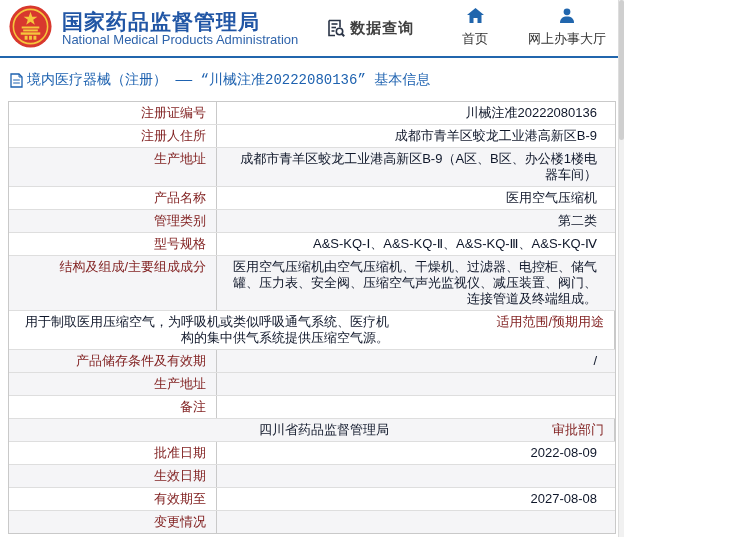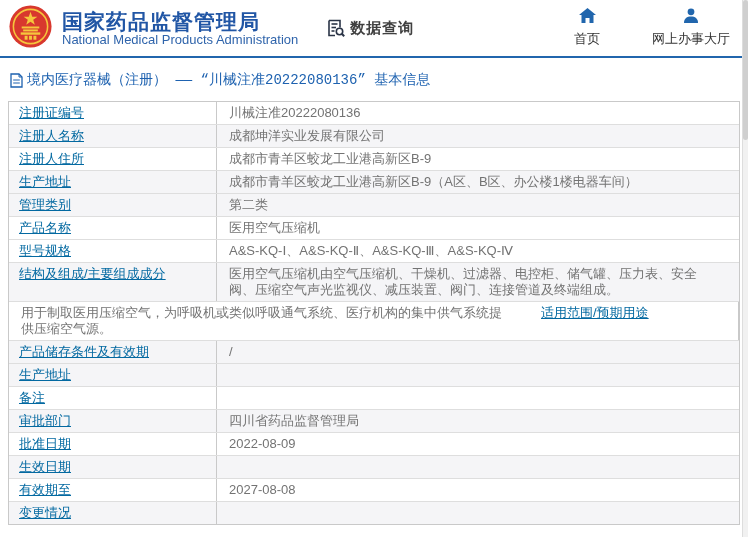--- a/index.html
+++ b/index.html
@@ -1,50 +1,50 @@
 <!DOCTYPE html>
 <html><head>
 <meta charset="utf-8">
 <style>
   * { margin:0; padding:0; box-sizing:border-box; }
   html,body { width:748px; height:537px; background:#fff; overflow:hidden;
               font-family:"Liberation Sans","DejaVu Sans",sans-serif; }
-  .page { position:relative; width:748px; height:537px; }
+  .page { position:relative; width:624px; height:537px; }
 
   
   .header { display:flex; align-items:center; height:58px;
             border-bottom:2px solid #2166ad; padding:4px 10px 4px 8px; background:#fff; }
   .logo-wrap { display:flex; align-items:center; cursor:pointer; }
   .emblem { width:45px; height:45px; flex:0 0 auto; }
   .logo-text { margin-left:9px; }
   .logo-title { font-size:21px; font-weight:bold; color:#2156a5; letter-spacing:1px; line-height:24px; }
   .logo-sub { font-size:13px; color:#2f64ab; line-height:12px; }
   .data-query { display:flex; align-items:center; margin-left:28px; cursor:pointer; }
   .data-query .dq-label { font-size:15px; font-weight:bold; color:#404040; letter-spacing:1px; }
   .dq-icon { margin-right:4px; display:inline-flex; }
-  .header-nav { margin-left:auto; display:flex; align-items:flex-end; gap:52px; padding-right:8px; }
+  .header-nav { margin-left:auto; display:flex; align-items:flex-end; gap:40px; padding-right:8px; }
   .nav-item { display:flex; flex-direction:column; align-items:center; gap:3px; cursor:pointer; }
   .nav-item .nav-label { font-size:13px; color:#333; white-space:nowrap; }
 
   
   .crumb-bar { padding:13px 10px 10px 10px;font-family:Liberation Mono, monospace; }
   .crumb { display:flex; align-items:center; font-size:14px; color:#1e62b0; }
   .crumb .doc-icon { margin-right:4px; display:inline-flex; }
 
   
   .info-table { margin:2px 8px 0 8px; border:1px solid #c9c9c9; font-size:13px; }
   .row { display:flex; border-bottom:1px solid #dedede; background:#fff; }
   .row:last-child { border-bottom:none; }
   .row.alt { background:#f5f5f7; }
   .cell { padding:3px 10px; line-height:16px; }
-  .cell.label { width:208px; flex:0 0 208px; text-align:right; color:#0369a1;
-                border-right:1px solid #c9c9c9; display:flex; justify-content:flex-start;
-                align-items:flex-start; gap:2px;text-decoration:underline; }
+  .cell.label { width:208px; flex:0 0 208px; text-align:right; color:#7f1d1d;
+                border-right:1px solid #c9c9c9; display:flex; justify-content:flex-end;
+                align-items:flex-start; gap:2px; }
   .cell.label .lbl-txt { display:inline-block; }
-  .cell.value { flex:1; color:#737373; padding-left:12px; padding-right:18px; min-height:21px; }
+  .cell.value { flex:1; color:#0f172a; padding-left:12px; padding-right:18px; min-height:21px;text-align:right; }
 
   
   .scrollbar { position:absolute; top:0; right:0; width:6px; height:537px;
                background:#f1f1f1; border-left:1px solid #ddd; }
   .scroll-thumb { position:absolute; top:0; left:0; width:5px; height:140px;
                   background:#cfcfcf; border-radius:3px; }
 </style>
 </head>
 <body>
 
@@ -122,52 +122,46 @@
   </div>
 
   <div class="info-table">
 
     <div class="row">
       <div class="cell label">
           <span class="lbl-txt">注册证编号</span>
         </div>
       <div class="cell value">川械注准20222080136</div>
     </div>
-    <div class="row alt">
-      <div class="cell label">
-          <span class="lbl-txt">注册人名称</span>
-        </div>
-      <div class="cell value">成都坤洋实业发展有限公司</div>
-    </div>
     <div class="row">
       <div class="cell label">
           <span class="lbl-txt">注册人住所</span>
         </div>
       <div class="cell value">成都市青羊区蛟龙工业港高新区B-9</div>
     </div>
     <div class="row alt">
       <div class="cell label">
           <span class="lbl-txt">生产地址</span>
         </div>
       <div class="cell value">成都市青羊区蛟龙工业港高新区B-9（A区、B区、办公楼1楼电器车间）</div>
     </div>
+    <div class="row">
+      <div class="cell label">
+          <span class="lbl-txt">产品名称</span>
+        </div>
+      <div class="cell value">医用空气压缩机</div>
+    </div>
     <div class="row alt">
       <div class="cell label">
           <span class="lbl-txt">管理类别</span>
         </div>
       <div class="cell value">第二类</div>
     </div>
     <div class="row">
       <div class="cell label">
-          <span class="lbl-txt">产品名称</span>
-        </div>
-      <div class="cell value">医用空气压缩机</div>
-    </div>
-    <div class="row">
-      <div class="cell label">
           <span class="lbl-txt">型号规格</span>
         </div>
       <div class="cell value">A&amp;S-KQ-Ⅰ、A&amp;S-KQ-Ⅱ、A&amp;S-KQ-Ⅲ、A&amp;S-KQ-Ⅳ</div>
     </div>
     <div class="row alt">
       <div class="cell label">
           <span class="lbl-txt">结构及组成/主要组成成分</span>
         </div>
       <div class="cell value">医用空气压缩机由空气压缩机、干燥机、过滤器、电控柜、储气罐、压力表、安全阀、压缩空气声光监视仪、减压装置、阀门、连接管道及终端组成。</div>
     </div>
@@ -189,24 +183,24 @@
         </div>
       <div class="cell value"></div>
     </div>
     <div class="row">
       <div class="cell label">
           <span class="lbl-txt">备注</span>
         </div>
       <div class="cell value"></div>
     </div>
     <div class="row alt">
+      <div class="cell value">四川省药品监督管理局</div>
       <div class="cell label">
           <span class="lbl-txt">审批部门</span>
         </div>
-      <div class="cell value">四川省药品监督管理局</div>
     </div>
     <div class="row">
       <div class="cell label">
           <span class="lbl-txt">批准日期</span>
         </div>
       <div class="cell value">2022-08-09</div>
     </div>
     <div class="row alt">
       <div class="cell label">
           <span class="lbl-txt">生效日期</span>

